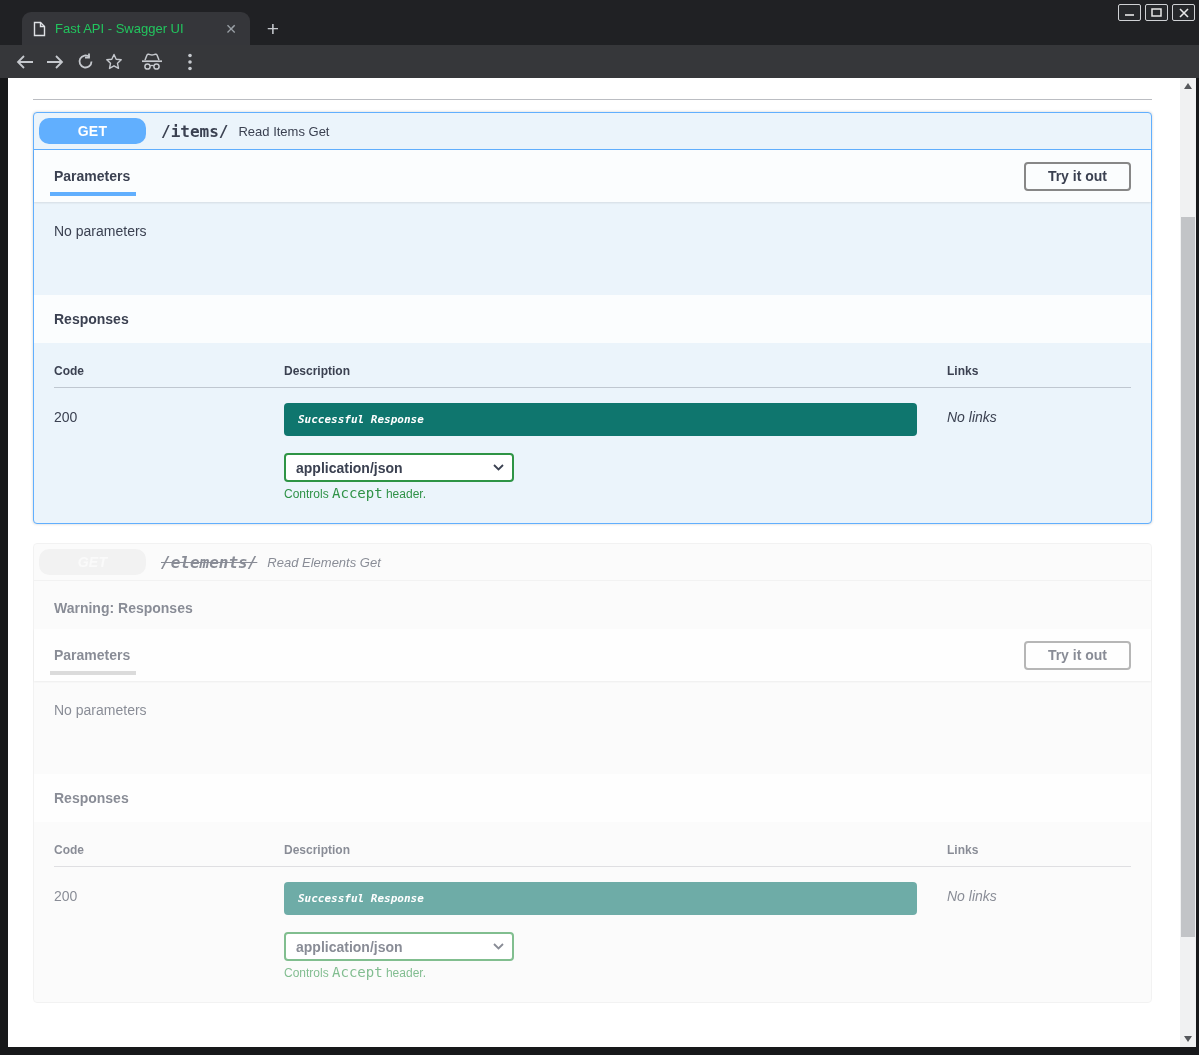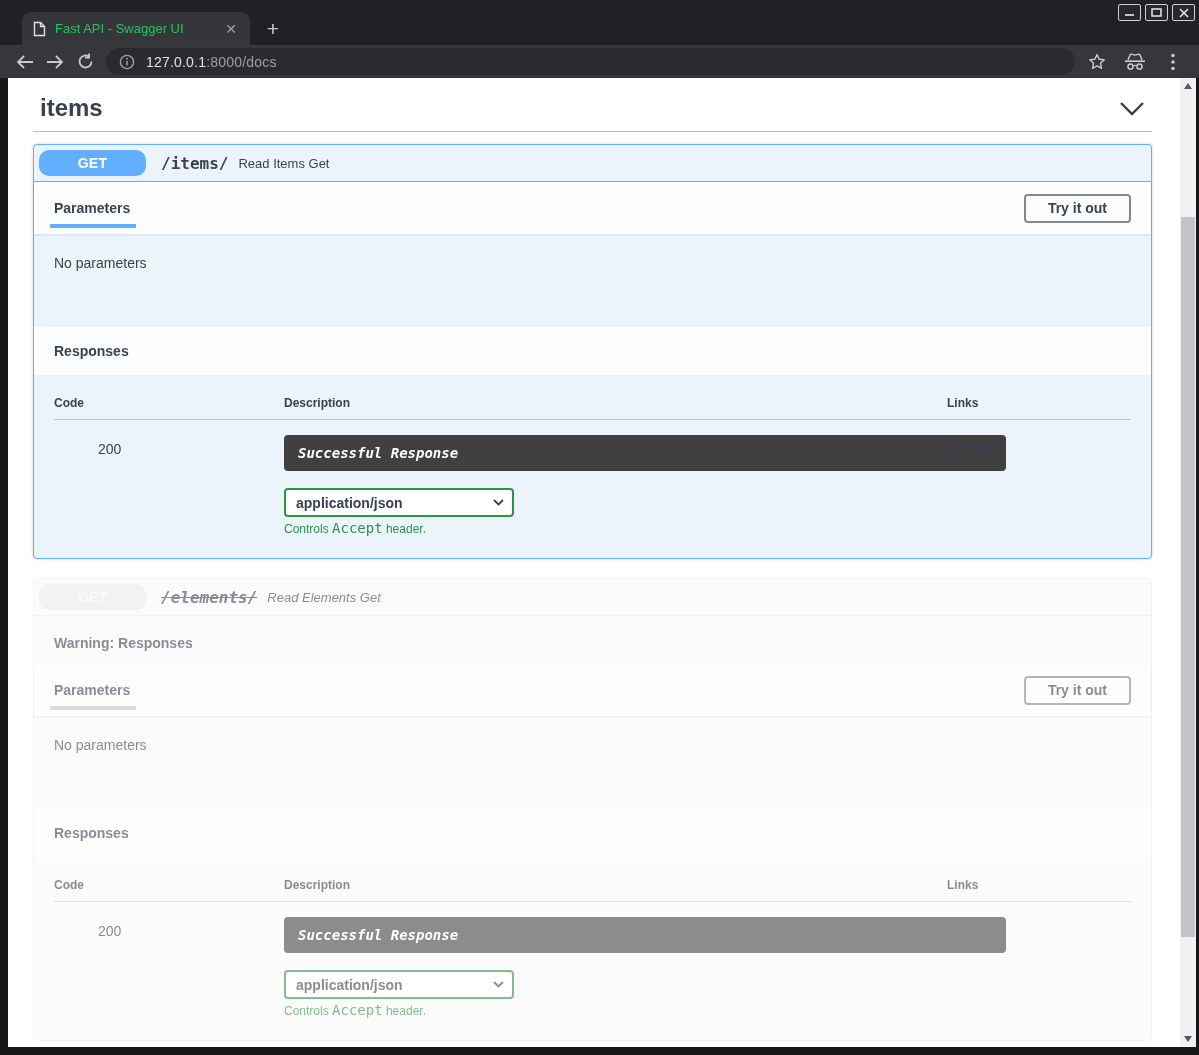--- a/index.html
+++ b/index.html
@@ -68,23 +68,23 @@
   .params-body { padding:21px 20px 56px 20px; font-size:14px; color:#3b4151; }
 
   .responses-header { background:rgba(255,255,255,.8); padding:15px 20px; min-height:45px; }
   .responses-header .sh-title { font-size:14px; }
 
   .responses-body { padding:21px 20px 22px 20px; }
   .resp-grid { display:grid; grid-template-columns:230px 663px 1fr; align-items:start; }
   .resp-head { font-size:12px; font-weight:700; color:#3b4151; padding-bottom:9px;
                border-bottom:1px solid rgba(59,65,81,.25); }
   .resp-row { padding-top:15px; }
-  .resp-code { font-size:14px; color:#3b4151; padding-top:6px;margin-left:44px; }
-  .resp-box { width:722px; background:#404040; border-radius:4px; padding:10px 14px; color:#fff;
-              font-family:"DejaVu Sans Mono", monospace; font-style:italic; font-weight:700; font-size:14px; }
+  .resp-code { font-size:14px; color:#3b4151; padding-top:6px; }
+  .resp-box { width:633px; background:#0f766e; border-radius:4px; padding:10px 14px; color:#fff;
+              font-family:"DejaVu Sans Mono", monospace; font-style:italic; font-weight:700; font-size:11px; }
   .media-wrap { position:relative; width:230px; margin-top:17px; }
   .media-select { width:230px; height:29px; border:2px solid #2e9445; border-radius:4px; background:#fff;
                   font-family:"Liberation Sans", sans-serif; font-size:14px; font-weight:700; color:#3b4151;
                   padding:0 28px 0 10px; appearance:none; -webkit-appearance:none; }
   .media-chevron { position:absolute; right:10px; top:11px; pointer-events:none; }
   .accept-hint { font-size:12px; color:#2f9247; margin-top:3px; }
   .accept-hint code { font-family:"DejaVu Sans Mono", monospace; font-size:14px; }
   .resp-links { font-size:14px; font-style:italic; color:#3b4151; padding-top:6px; }
 
   
@@ -143,30 +143,20 @@
     <svg width="18" height="14" viewBox="0 0 18 14">
         <path d="M10 1 L16 7 L10 13 M16 7 H1" fill="none" stroke="#c6c9ce" stroke-width="1.8"></path>
       </svg>
   </div>
   <div class="navbtn">
     <svg width="17" height="17" viewBox="0 0 17 17">
         <path d="M14.5 8.5 a6 6 0 1 1 -2 -4.5" fill="none" stroke="#c6c9ce" stroke-width="1.8"></path>
         <path d="M12 0.5 v4 h-4" fill="none" stroke="#c6c9ce" stroke-width="1.8"></path>
       </svg>
   </div>
-  <div class="urlbar">
-    <span>
-      <svg width="16" height="16" viewBox="0 0 16 16">
-          <circle cx="8" cy="8" r="6.6" fill="none" stroke="#9aa0a6" stroke-width="1.4"></circle>
-          <line x1="8" y1="7" x2="8" y2="11.3" stroke="#9aa0a6" stroke-width="1.6"></line>
-          <circle cx="8" cy="4.7" r="0.95" fill="#9aa0a6"></circle>
-        </svg>
-    </span>
-    <span class="url-text"><span>127.0.0.1</span><span class="dim">:8000/docs</span></span>
-  </div>
   <div class="right-icons">
     <div class="iconbtn">
       <svg width="18" height="18" viewBox="0 0 18 18">
           <path d="M9 1.5 l2.2 4.7 5 .6 -3.7 3.5 1 5.1 -4.5 -2.6 -4.5 2.6 1 -5.1 -3.7 -3.5 5 -.6 z" fill="none" stroke="#c6c9ce" stroke-width="1.4" stroke-linejoin="round"></path>
         </svg>
     </div>
     <div class="iconbtn">
       <svg width="22" height="18" viewBox="0 0 22 18">
           <path d="M4 7 L6 2 q.5 -1 1.6 -.8 l1.4 .4 q2 .6 4 0 l1.4 -.4 q1.1 -.2 1.6 .8 L18 7" fill="none" stroke="#c6c9ce" stroke-width="1.5"></path>
           <line x1="1" y1="8.2" x2="21" y2="8.2" stroke="#c6c9ce" stroke-width="1.7"></line>
@@ -181,28 +171,20 @@
           <circle cx="2" cy="9" r="1.8" fill="#c6c9ce"></circle>
           <circle cx="2" cy="15.5" r="1.8" fill="#c6c9ce"></circle>
         </svg>
     </div>
   </div>
 </div>
 
 <div class="page">
   <div class="swagger">
 
-    <div class="tag-row">
-      <span class="tag-title">items</span>
-      <span>
-        <svg width="26" height="15" viewBox="0 0 26 15">
-            <polyline points="2,2 13,13 24,2" fill="none" stroke="#38404a" stroke-width="2.4"></polyline>
-          </svg>
-      </span>
-    </div>
     <div class="tag-divider"></div>
 
     <div class="opblock get">
       <div class="op-summary">
         <span class="method-badge">GET</span>
         <span class="op-path">/items/</span>
         <span class="op-desc">Read Items Get</span>
       </div>
 
       <div class="section-header">

